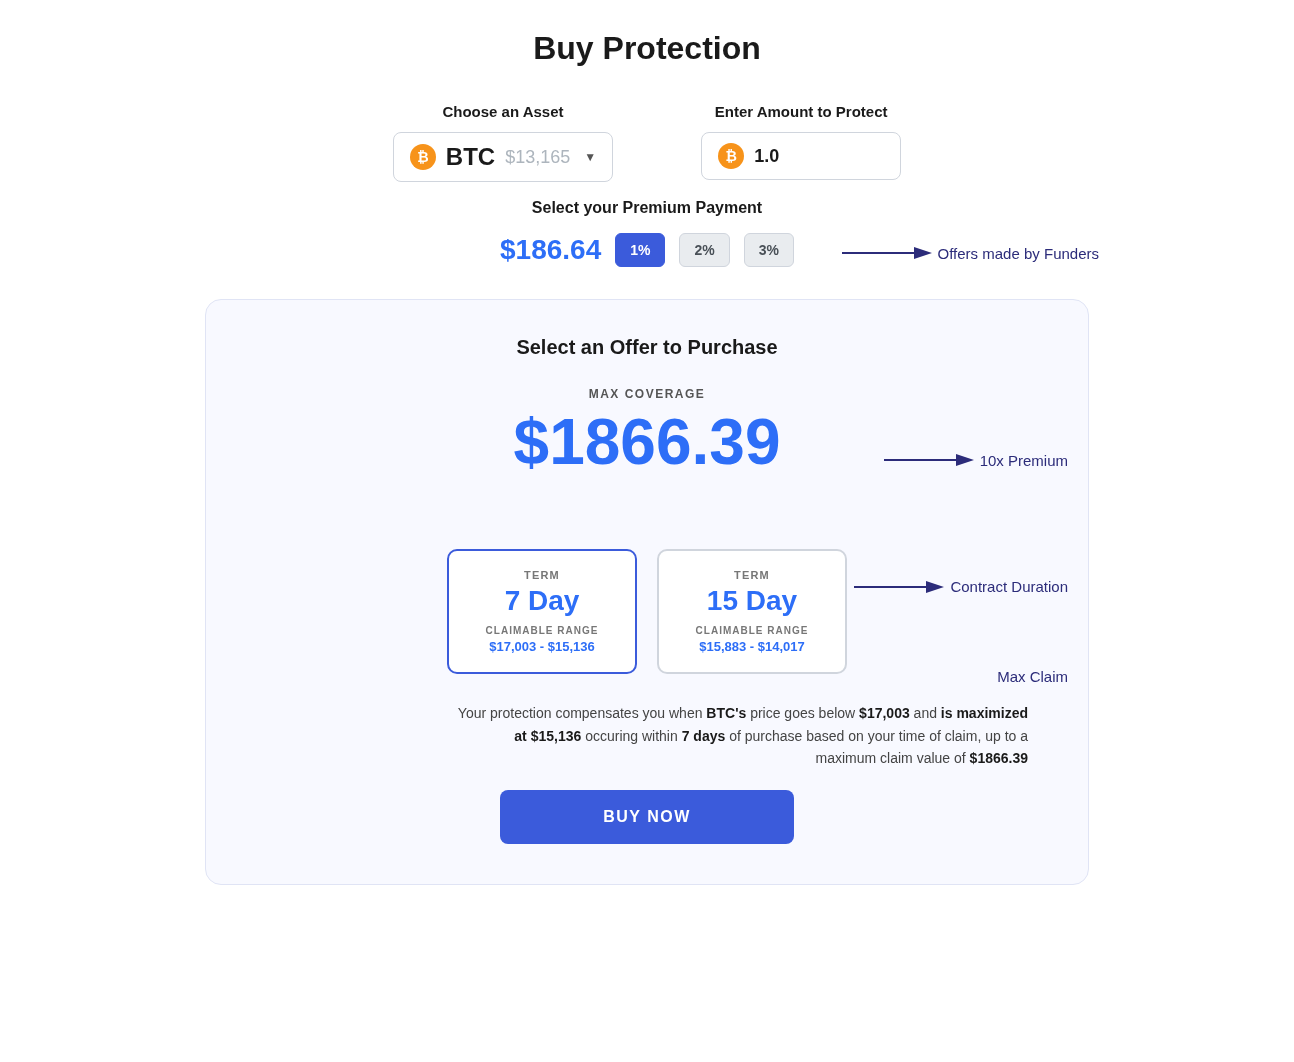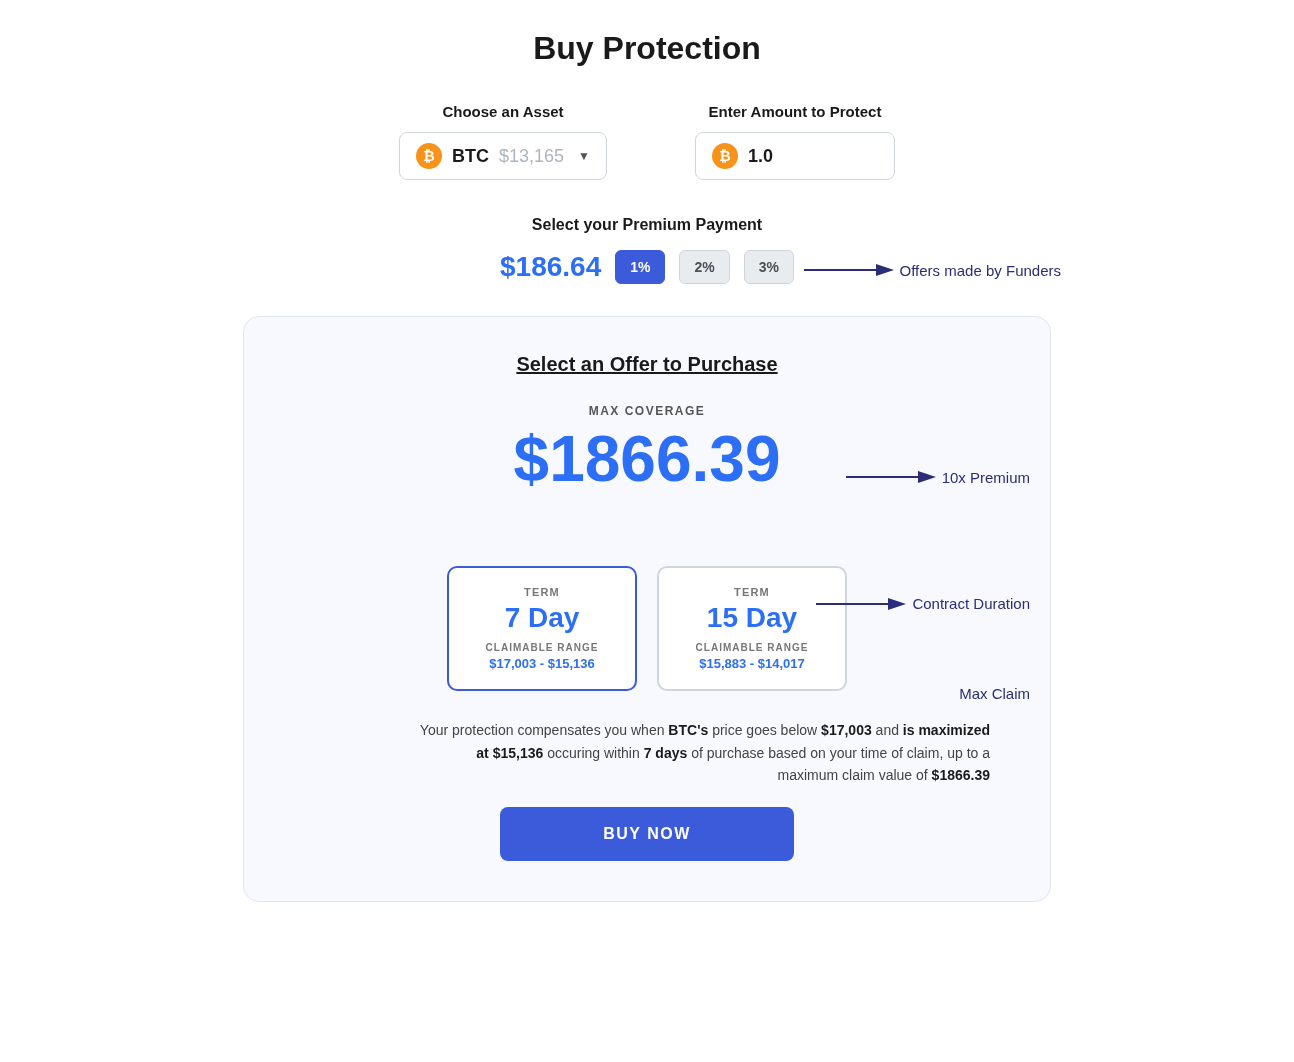--- a/index.html
+++ b/index.html
@@ -8,39 +8,39 @@
       font-family: -apple-system, BlinkMacSystemFont, 'Segoe UI', sans-serif;
       background: #ffffff;
       display: flex;
       justify-content: center;
       align-items: flex-start;
       min-height: 1062px;
       padding: 30px 20px;
     }
 
     .page-container {
-      width: 808px;
+      width: 884px;
       max-width: 100%;
       position: relative;
     }
 
     .page-title {
       font-size: 32px;
       font-weight: 700;
       text-align: center;
       color: #1a1a1a;
       margin-bottom: 36px;
     }
 
     .top-section {
       display: flex;
       justify-content: center;
       align-items: flex-start;
       gap: 88px;
-      margin-bottom: 36px;
+      margin-bottom: 17px;
     }
 
     .field-group {
       display: flex;
       flex-direction: column;
       align-items: center;
     }
 
     .field-label {
       font-size: 15px;
@@ -69,21 +69,21 @@
       display: flex;
       align-items: center;
       justify-content: center;
       color: white;
       font-weight: 700;
       font-size: 14px;
       flex-shrink: 0;
     }
 
     .asset-name {
-      font-size: 18px;
+      font-size: 24px;
       font-weight: 700;
       color: #1a1a1a;
     }
 
     .asset-price {
       font-size: 18px;
       color: #adb5bd;
     }
 
     .chevron-down {
@@ -173,21 +173,20 @@
       padding: 36px 40px 40px;
       position: relative;
     }
 
     .offer-title {
       font-size: 20px;
       font-weight: 700;
       text-align: center;
       color: #1a1a1a;
       margin-bottom: 28px;
-      text-decoration: underline;
     }
 
     .max-coverage-label {
       text-align: center;
       font-size: 12px;
       font-weight: 700;
       letter-spacing: 1.5px;
       color: #555;
       text-transform: uppercase;
       margin-bottom: 6px;

